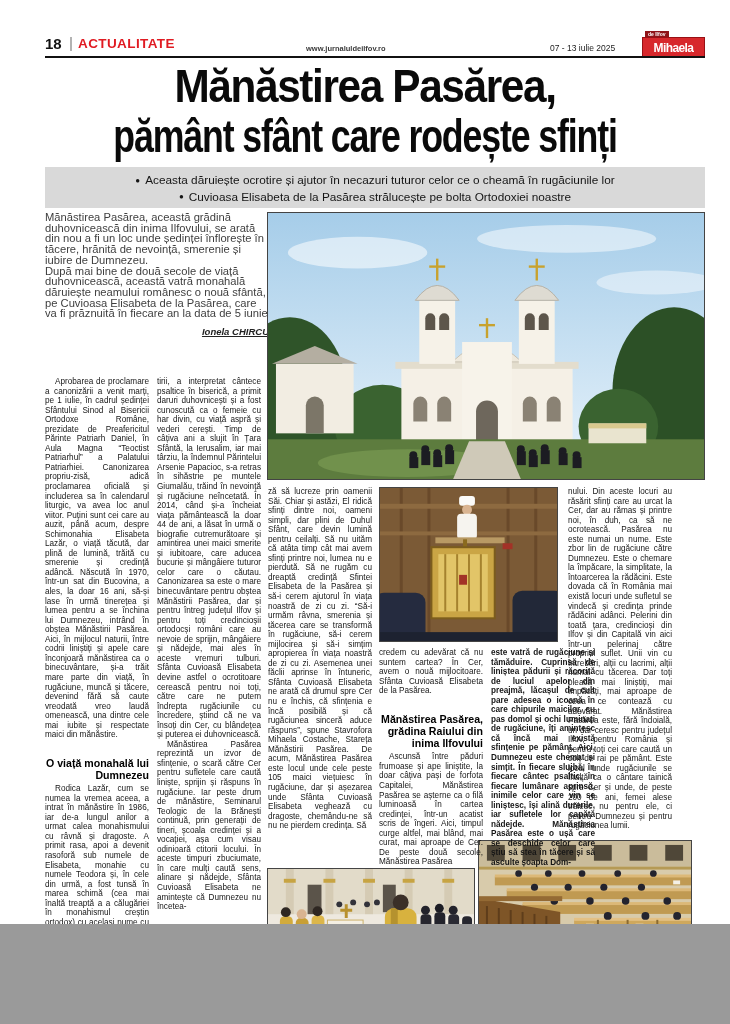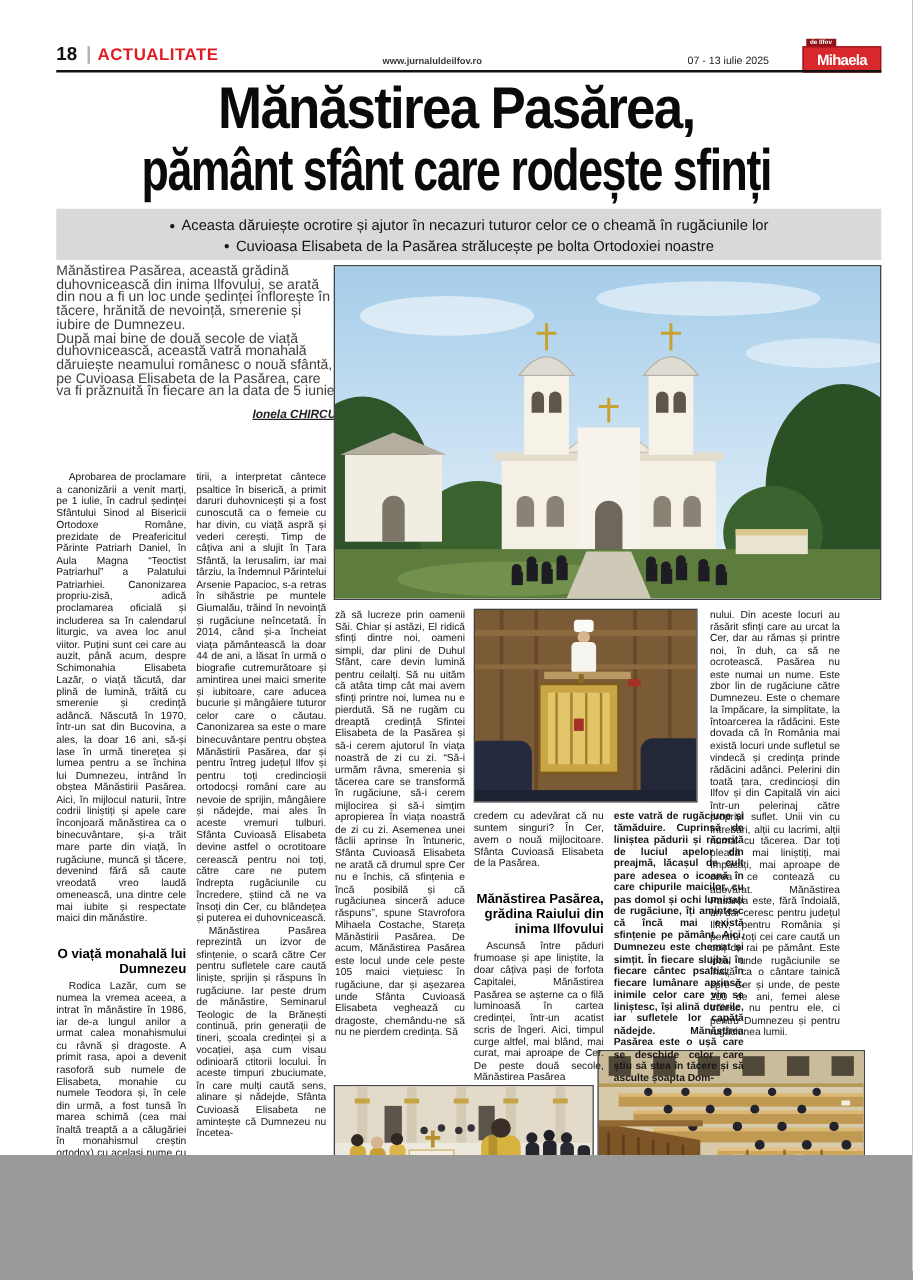--- a/index.html
+++ b/index.html
@@ -353,21 +353,21 @@
   <div class="col" id="col2">
     <p>tirii, a interpretat cântece psaltice în biserică, a primit daruri duhovnicești și a fost cunoscută ca o femeie cu har divin, cu viață aspră și vederi cerești. Timp de câțiva ani a slujit în Țara Sfântă, la Ierusalim, iar mai târziu, la îndemnul Părintelui Arsenie Papacioc, s-a retras în sihăstrie pe muntele Giumalău, trăind în nevoință și rugăciune neîncetată. În 2014, când și-a încheiat viața pământească la doar 44 de ani, a lăsat în urmă o biografie cutremurătoare și amintirea unei maici smerite și iubitoare, care aducea bucurie și mângâiere tuturor celor care o căutau. Canonizarea sa este o mare binecuvântare pentru obștea Mănăstirii Pasărea, dar și pentru întreg județul Ilfov și pentru toți credincioșii ortodocși români care au nevoie de sprijin, mângâiere și nădejde, mai ales în aceste vremuri tulburi. Sfânta Cuvioasă Elisabeta devine astfel o ocrotitoare cerească pentru noi toți, către care ne putem îndrepta rugăciunile cu încredere, știind că ne va însoți din Cer, cu blândețea și puterea ei duhovnicească.</p>
     <p class="ind">Mănăstirea Pasărea reprezintă un izvor de sfințenie, o scară către Cer pentru sufletele care caută liniște, sprijin și răspuns în rugăciune. Iar peste drum de mănăstire, Seminarul Teologic de la Brănești continuă, prin generații de tineri, școala credinței și a vocației, așa cum visau odinioară ctitorii locului. În aceste timpuri zbuciumate, în care mulți caută sens, alinare și nădejde, Sfânta Cuvioasă Elisabeta ne amintește că Dumnezeu nu încetea-</p>
   </div>
 
   <div class="col" id="col3">
     <p>ză să lucreze prin oamenii Săi. Chiar și astăzi, El ridică sfinți dintre noi, oameni simpli, dar plini de Duhul Sfânt, care devin lumină pentru ceilalți. Să nu uităm că atâta timp cât mai avem sfinți printre noi, lumea nu e pierdută. Să ne rugăm cu dreaptă credință Sfintei Elisabeta de la Pasărea și să-i cerem ajutorul în viața noastră de zi cu zi. “Să-i urmăm râvna, smerenia și tăcerea care se transformă în rugăciune, să-i cerem mijlocirea și să-i simțim apropierea în viața noastră de zi cu zi. Asemenea unei făclii aprinse în întuneric, Sfânta Cuvioasă Elisabeta ne arată că drumul spre Cer nu e închis, că sfințenia e încă posibilă și că rugăciunea sinceră aduce răspuns”, spune Stavrofora Mihaela Costache, Stareța Mănăstirii Pasărea. De acum, Mănăstirea Pasărea este locul unde cele peste 105 maici viețuiesc în rugăciune, dar și așezarea unde Sfânta Cuvioasă Elisabeta veghează cu dragoste, chemându-ne să nu ne pierdem credința. Să</p>
   </div>
 
   <div class="col" id="col4">
-    <p>credem cu adevărat că nu suntem singuri? În Cer, avem o nouă mijlocitoare. Sfânta Cuvioasă Elisabeta de la Pasărea.</p>
+    <p>credem cu adevărat că nu suntem cartea? În Cer, avem o nouă mijlocitoare. Sfânta Cuvioasă Elisabeta de la Pasărea.</p>
     <h3>Mănăstirea Pasărea, grădina Raiului din inima Ilfovului</h3>
     <p class="ind">Ascunsă între păduri frumoase și ape liniștite, la doar câțiva pași de forfota Capitalei, Mănăstirea Pasărea se așterne ca o filă luminoasă în cartea credinței, într-un acatist scris de îngeri. Aici, timpul curge altfel, mai blând, mai curat, mai aproape de Cer. De peste două secole, Mănăstirea Pasărea</p>
   </div>
 
   <div class="col" id="col5">
     <p>este vatră de rugăciune și tămăduire. Cuprinsă de liniștea pădurii și răcorită de luciul apelor din preajmă, lăcașul de cult pare adesea o icoană în care chipurile maicilor, cu pas domol și ochi luminați de rugăciune, îți amintesc că încă mai există sfințenie pe pământ. Aici, Dumnezeu este chemat și simțit. În fiecare slujbă, în fiecare cântec psaltic, în fiecare lumânare aprinsă, inimile celor care vin se liniștesc, își alină durerile, iar sufletele lor capătă nădejde. Mănăstirea Pasărea este o ușă care se deschide celor care știu să stea în tăcere și să asculte șoapta Dom-</p>
   </div>
 
   <div class="col" id="col6">
     <p>nului. Din aceste locuri au răsărit sfinți care au urcat la Cer, dar au rămas și printre noi, în duh, ca să ne ocrotească. Pasărea nu este numai un nume. Este zbor lin de rugăciune către Dumnezeu. Este o chemare la împăcare, la simplitate, la întoarcerea la rădăcini. Este dovada că în România mai există locuri unde sufletul se vindecă și credința prinde rădăcini adânci. Pelerini din toată țara, credincioși din Ilfov și din Capitală vin aici într-un pelerinaj către propriul suflet. Unii vin cu întrebări, alții cu lacrimi, alții numai cu tăcerea. Dar toți pleacă mai liniștiți, mai împăcați, mai aproape de ceea ce contează cu adevărat. Mănăstirea Pasărea este, fără îndoială, un dar ceresc pentru județul Ilfov, pentru România și pentru toți cei care caută un colț de rai pe pământ. Este locul unde rugăciunile se înalță ca o cântare tainică spre Cer și unde, de peste 200 de ani, femei alese trăiesc nu pentru ele, ci pentru Dumnezeu și pentru rugăciunea lumii.</p>

